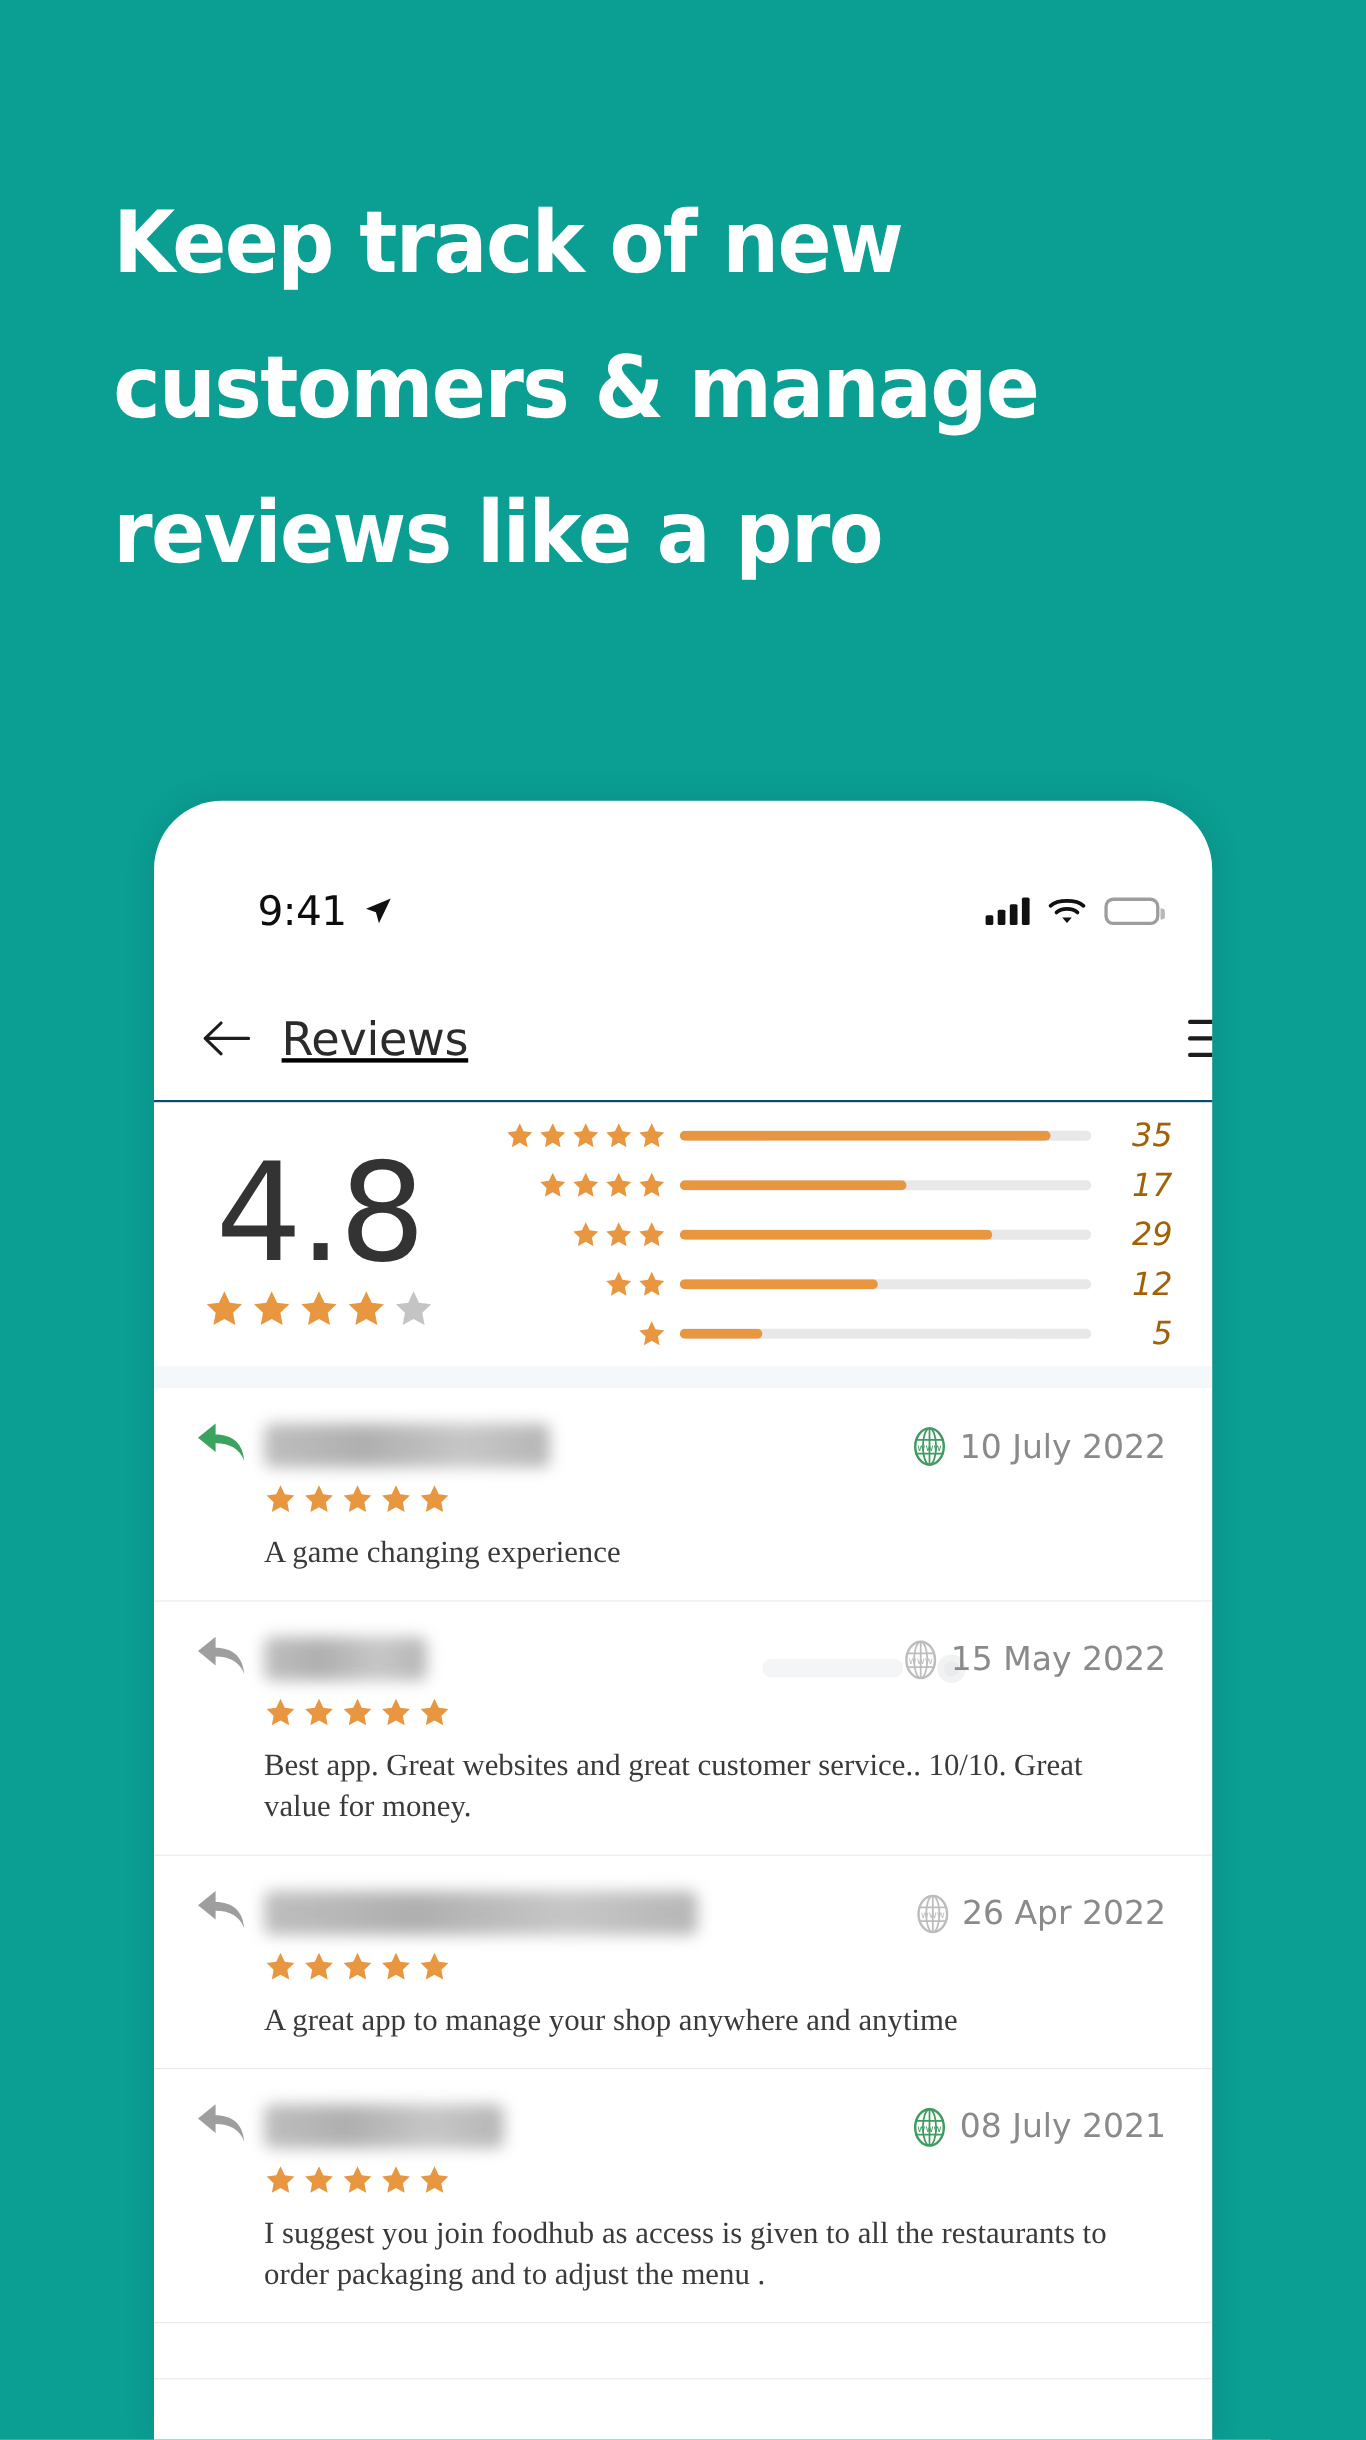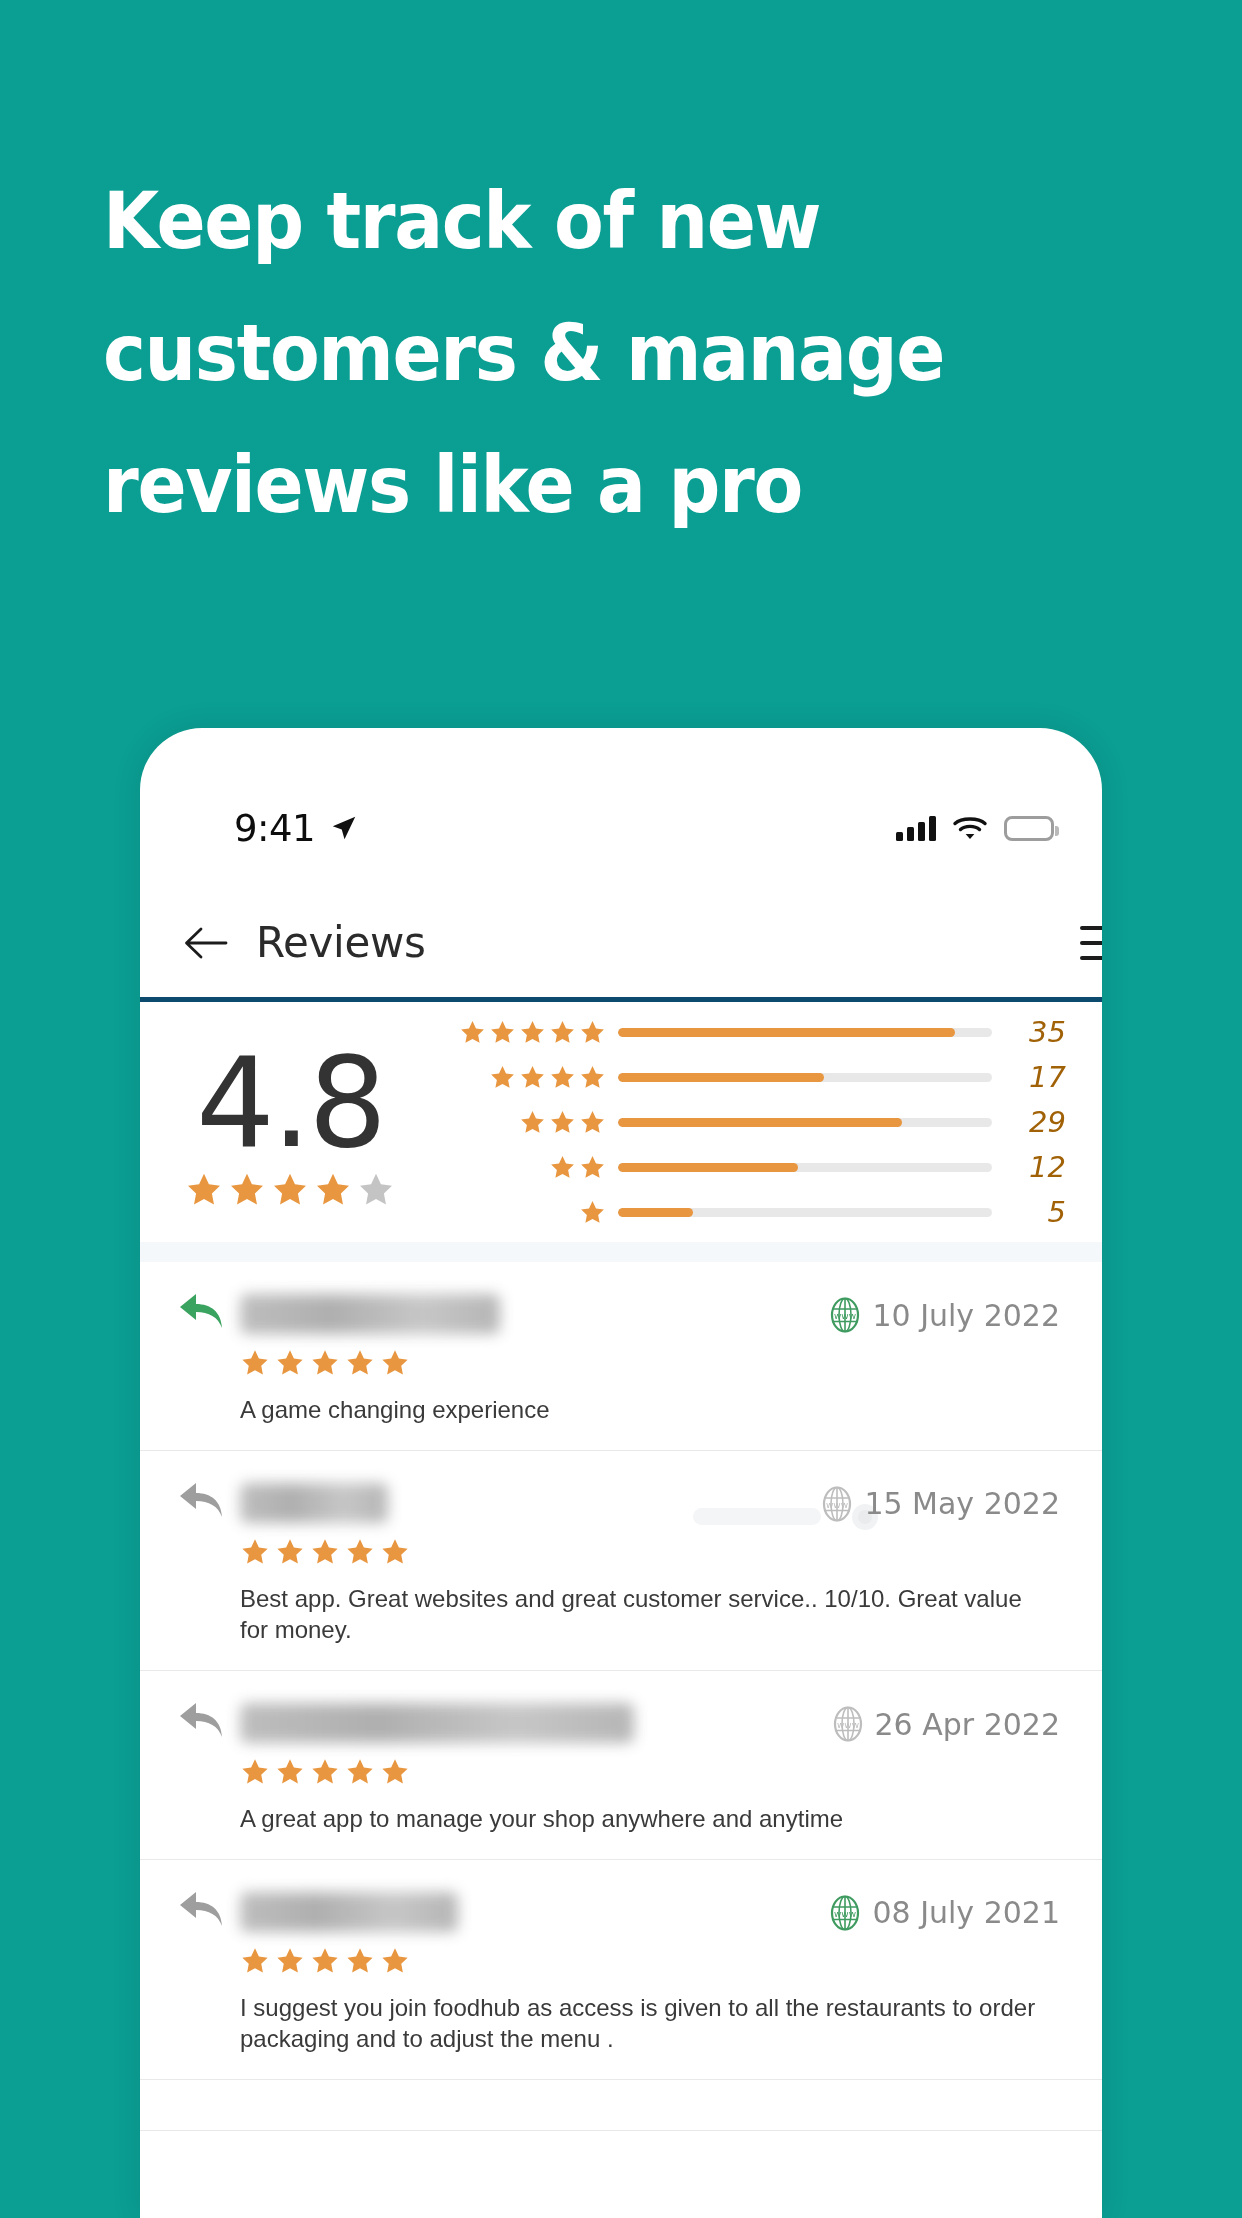--- a/index.html
+++ b/index.html
@@ -132,21 +132,22 @@
 
   
   .appbar {
     position: absolute;
     left: 0; top: 160px;
     width: 1042px;
     height: 114px;
     display: flex;
     align-items: center;
     padding: 0 42px 0 36px;
-    border-bottom: 5px solid #0c4a6e;
+    border-bottom: 2px solid #0c4a6e;
+    text-decoration: underline;
   }
   .back-btn { width: 60px; height: 60px; display: flex; align-items: center; justify-content: center; cursor: pointer; }
   .appbar-title {
     font-family: "DejaVu Sans", sans-serif;
     font-size: 42px;
     color: #2b2b2b;
     margin-left: 20px;
     letter-spacing: -0.3px;
   }
   .spacer { flex: 1; }
@@ -269,22 +270,22 @@
     font-size: 30px;
     color: #8a8a8a;
   }
   .rv-stars {
     margin: 14px 0 0 64px;
     display: flex;
     gap: 5px;
   }
   .rv-text {
     margin: 16px 0 0 64px;
-    font-family: Liberation Sans, sans-serif;
-    font-size: 24px;
+    font-family: Liberation Serif, serif;
+    font-size: 28px;
     line-height: 1.32;
     color: #3a3a3a;
     max-width: 800px;
   }
   .star { display: block; }
 </style>
 </head>
 <body>
 
 <div class="hero">

